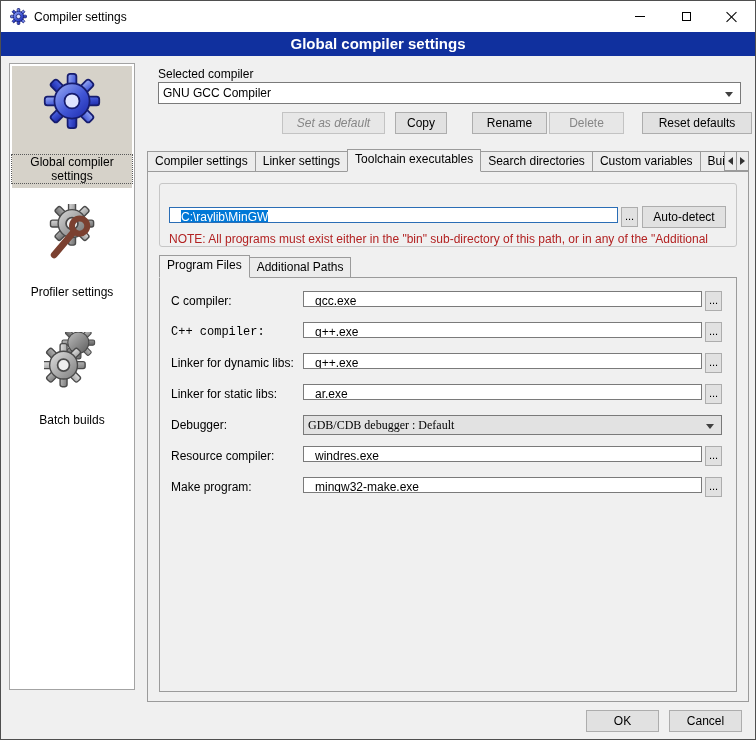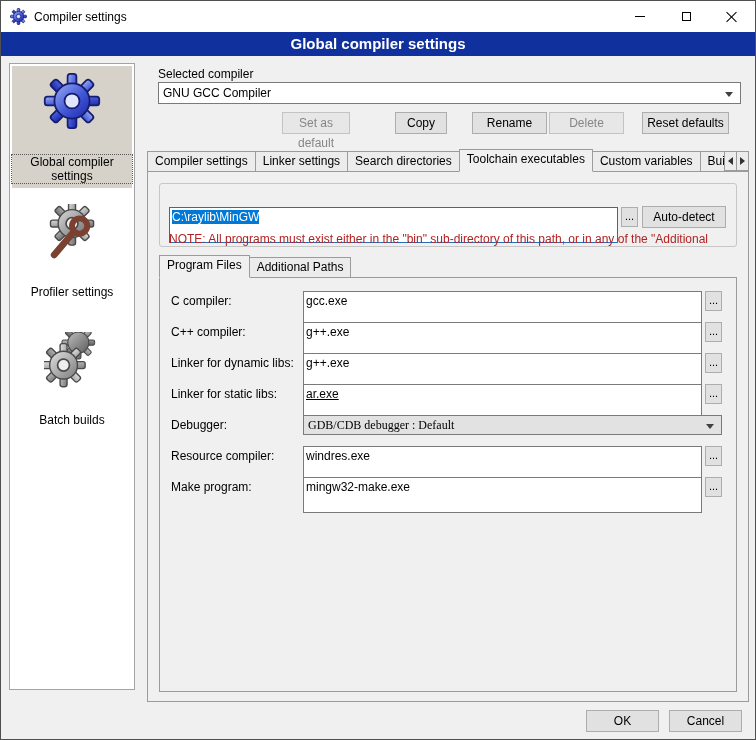--- a/index.html
+++ b/index.html
@@ -33,21 +33,21 @@
   .side-item.selected { background:#d6d2c9; }
   .side-item.selected .side-label { outline:1px dotted #5a5a5a; display:inline-block; padding:0 2px; }
 
   
   .btn { position:absolute; height:22px; background:#e1e1e1; border:1px solid #adadad; font-family:"Liberation Sans",sans-serif;
          font-size:12px; text-align:center; line-height:20px; color:#000; }
   .btn.disabled { color:#868686; border-color:#c3c3c3; background:#e7e7e7; }
   .combo { position:absolute; height:22px; background:#fff; border:1px solid #7a7a7a; line-height:20px; padding-left:4px; }
   .combo .chev { position:absolute; right:7px; top:9px; width:0; height:0; border-left:4px solid transparent; border-right:4px solid transparent; border-top:5px solid #404040; }
   .combo.gray { background:#e2e2e2;font-family:Liberation Serif, serif; }
-  .textbox { position:absolute; height:36px; background:#fff; border:1px solid #7a7a7a; line-height:18px; padding:0 2px; overflow:hidden; white-space:nowrap; }
+  .textbox { position:absolute; height:16px; background:#fff; border:1px solid #7a7a7a; line-height:18px; padding:0 11px; overflow:hidden; white-space:nowrap; }
   .textbox.focused { border-color:#2a6db5; }
   .sel { background:#0078d7; color:#fff; }
   .mini-btn { position:absolute; width:17px; height:20px; background:#e1e1e1; border:1px solid #adadad; font-size:11px; line-height:16px; text-align:center; }
 
   
   .lbl { position:absolute; line-height:14px; }
 
   
   .tabstrip { position:absolute; display:flex; align-items:flex-end; height:23px; z-index:4; }
   .tab { height:21px; border:1px solid #9b9b9b; background:#ececec; padding:0 7px; line-height:19px; margin-right:-1px; white-space:nowrap; }
@@ -194,31 +194,31 @@
       <span class="side-label">Batch builds</span>
     </div>
   </div>
 
   <div class="lbl" style="left:157px; top:66px;">Selected compiler</div>
   <div class="combo" style="left:157px; top:81px; width:583px;">
     <span>GNU GCC Compiler</span>
     <span class="chev"></span>
   </div>
 
-  <div class="btn disabled" style="left:281px; top:111px; width:68px;">Set as default</div>
+  <div class="btn disabled" style="left:281px; top:111px; width:103px;font-style:italic;">Set as default</div>
   <div class="btn" style="left:394px; top:111px; width:52px;">Copy</div>
   <div class="btn" style="left:471px; top:111px; width:75px;">Rename</div>
   <div class="btn disabled" style="left:548px; top:111px; width:75px;">Delete</div>
-  <div class="btn" style="left:641px; top:111px; width:87px;">Reset defaults</div>
+  <div class="btn" style="left:641px; top:111px; width:110px;">Reset defaults</div>
 
   <div class="tabstrip" style="left:146px; top:148px; width:602px;">
     <div class="tab">Compiler settings</div>
     <div class="tab">Linker settings</div>
+    <div class="tab active">Toolchain executables</div>
     <div class="tab">Search directories</div>
-    <div class="tab active">Toolchain executables</div>
     <div class="tab">Custom variables</div>
     <div class="tab clipped">Buil</div>
     <div class="tab-scrollers">
       <div class="tab-scroll-btn">
           <span class="tri-left"></span>
         </div>
       <div class="tab-scroll-btn">
           <span class="tri-right"></span>
         </div>
     </div>
@@ -239,21 +239,21 @@
     <div class="tab active">Program Files</div>
     <div class="tab">Additional Paths</div>
   </div>
 
   <div class="innerpanel"></div>
 
   <div class="lbl" style="left:170px; top:293px;">C compiler:</div>
   <div class="textbox" style="left:302px; top:290px; width:399px;"><span>gcc.exe</span></div>
   <div class="mini-btn" style="left:704px; top:290px;">...</div>
 
-  <div class="lbl" style="left:170px; top:324px;">C++ compiler:</div>
+  <div class="lbl" style="left:170px; top:324px;font-family:Liberation Mono, monospace;">C++ compiler:</div>
   <div class="textbox" style="left:302px; top:321px; width:399px;"><span>g++.exe</span></div>
   <div class="mini-btn" style="left:704px; top:321px;">...</div>
 
   <div class="lbl" style="left:170px; top:355px;">Linker for dynamic libs:</div>
   <div class="textbox" style="left:302px; top:352px; width:399px;"><span>g++.exe</span></div>
   <div class="mini-btn" style="left:704px; top:352px;">...</div>
 
   <div class="lbl" style="left:170px; top:386px;">Linker for static libs:</div>
   <div class="textbox" style="left:302px; top:383px; width:399px;text-decoration:underline;"><span>ar.exe</span></div>
   <div class="mini-btn" style="left:704px; top:383px;">...</div>

